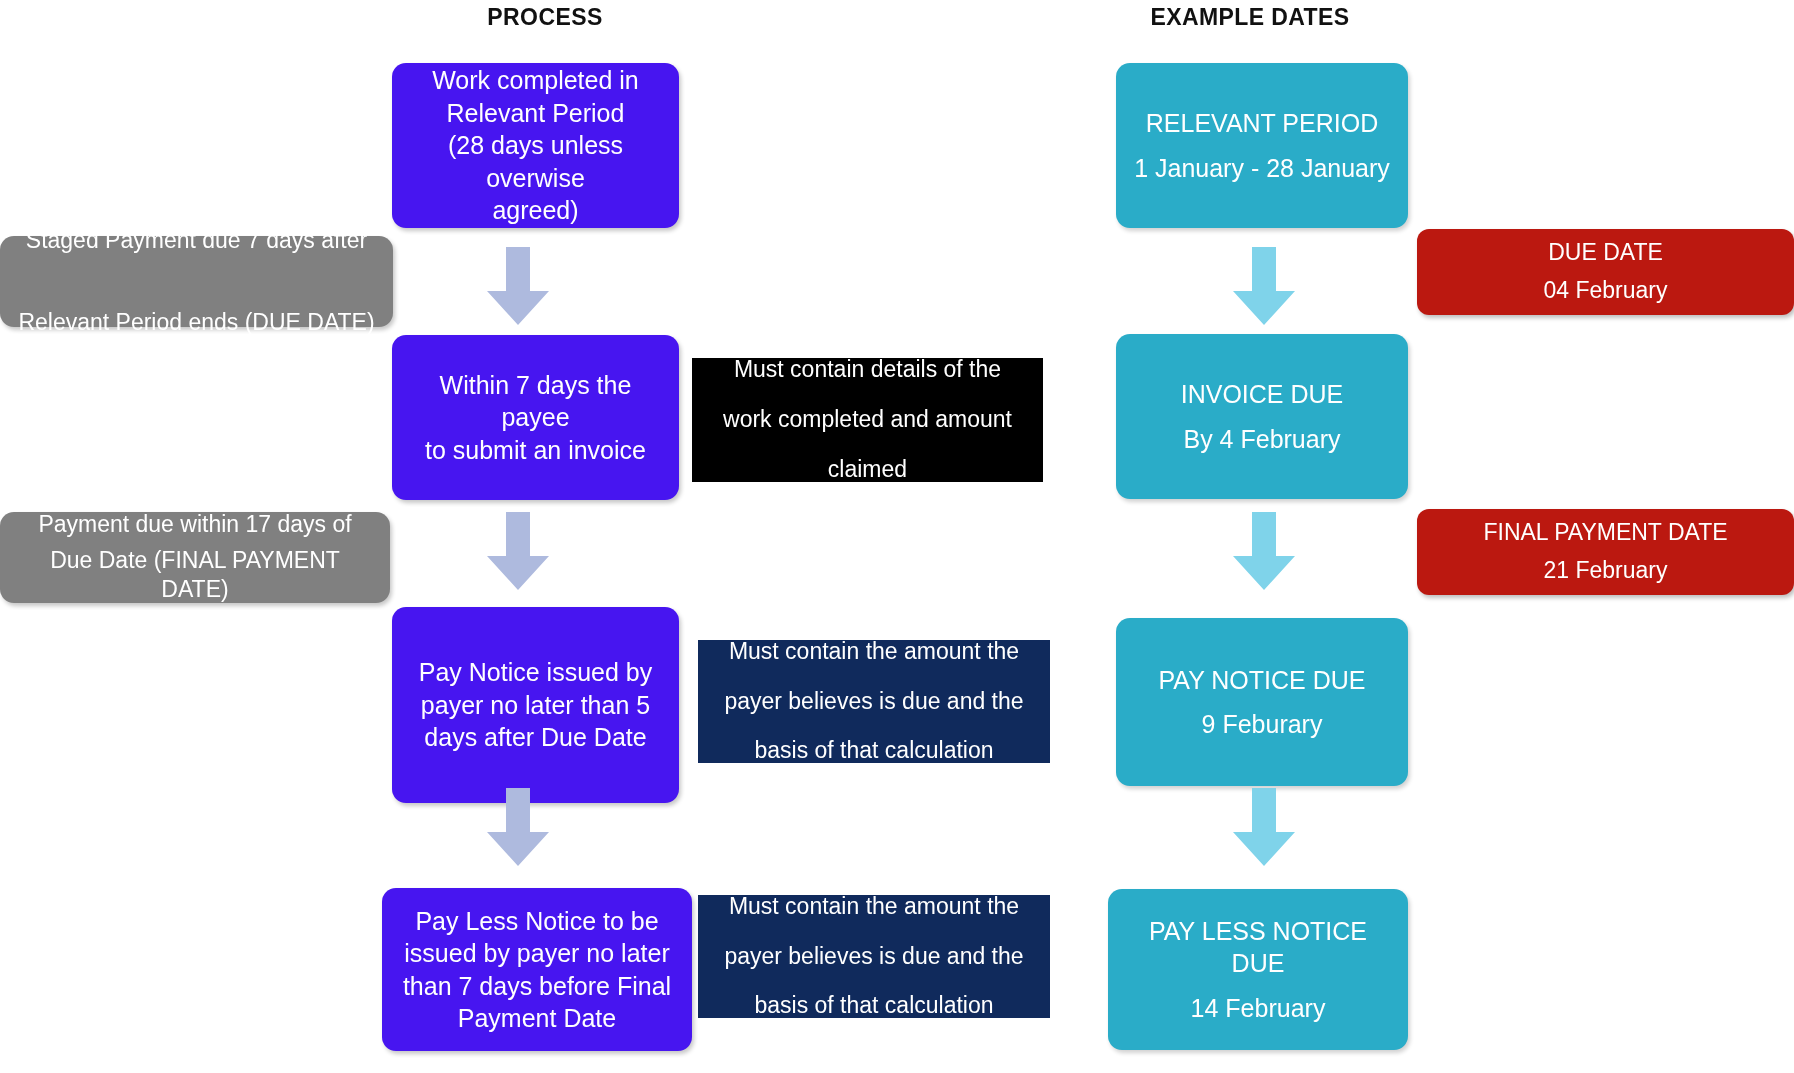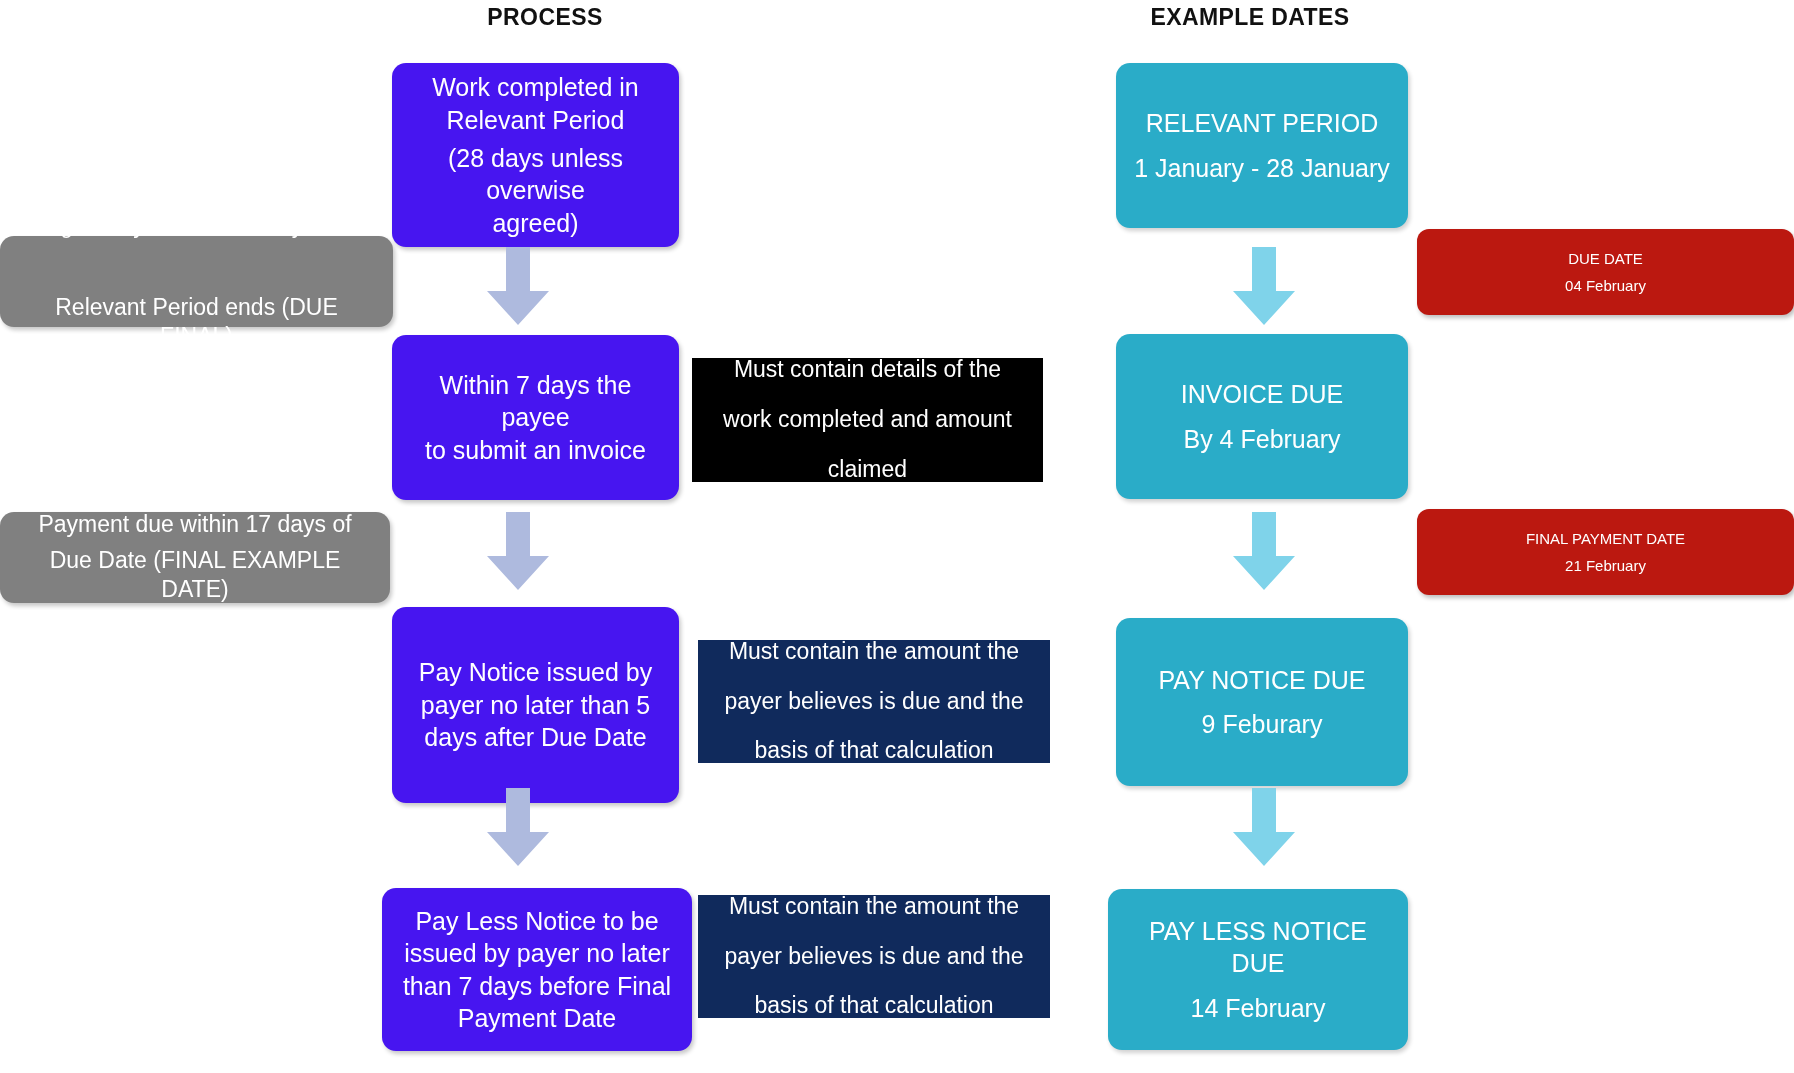--- a/index.html
+++ b/index.html
@@ -62,21 +62,21 @@
     font-size: 25px;
     padding: 8px 16px;
     box-shadow: 2px 3px 4px rgba(0,0,0,0.18);
   }
   .node.teal .ln + .ln { margin-top: 12px; }
 
   
   .node.red {
     background: #bb1810;
     border-radius: 12px;
-    font-size: 15px;
+    font-size: 23px;
     padding: 6px 14px;
     box-shadow: 2px 3px 4px rgba(0,0,0,0.25);
   }
   .node.red .ln + .ln { margin-top: 8px; }
 
   
   .node.grey {
     background: #808080;
     border-radius: 14px;
     font-size: 23px;
@@ -103,21 +103,21 @@
 </style>
 </head>
 <body>
 
 <div class="canvas">
 
   <div class="col-heading" style="left:395px; top:4px; width:300px;">PROCESS</div>
 
   <div class="col-heading" style="left:1090px; top:4px; width:320px;">EXAMPLE DATES</div>
 
-  <div class="node purple" style="left:392px; top:63px; width:287px; height:184px;">
+  <div class="node purple" style="left:392px; top:63px; width:287px; height:165px;">
     <span class="ln">Work completed in</span>
     <span class="ln">Relevant Period</span>
     <span class="para-gap"></span>
     <span class="ln">(28 days unless overwise</span>
     <span class="ln">agreed)</span>
   </div>
 
   <div class="arrow" style="left:487px; top:247px;">
     <svg width="62" height="78" viewBox="0 0 62 78">
       <polygon points="19,0 43,0 43,44 62,44 31,78 0,44 19,44" fill="#aebade"></polygon>
@@ -149,26 +149,26 @@
 
   <div class="node purple" style="left:382px; top:888px; width:310px; height:163px;">
     <span class="ln">Pay Less Notice to be</span>
     <span class="ln">issued by payer no later</span>
     <span class="ln">than 7 days before Final</span>
     <span class="ln">Payment Date</span>
   </div>
 
   <div class="node grey" style="left:0px; top:236px; width:393px; height:91px;gap:46px;">
     <span class="ln">Staged Payment due 7 days after</span>
-    <span class="ln">Relevant Period ends (DUE FINAL)</span>
+    <span class="ln">Relevant Period ends (DUE DATE)</span>
   </div>
 
   <div class="node grey" style="left:0px; top:512px; width:390px; height:91px;">
     <span class="ln">Payment due within 17 days of</span>
-    <span class="ln">Due Date (FINAL EXAMPLE DATE)</span>
+    <span class="ln">Due Date (FINAL PAYMENT DATE)</span>
   </div>
 
   <div class="node navy" style="left:692px; top:358px; width:351px; height:124px;">
     <span class="ln">Must contain details of the</span>
     <span class="ln">work completed and amount</span>
     <span class="ln">claimed</span>
   </div>
 
   <div class="node navy deep" style="left:698px; top:640px; width:352px; height:123px;">
     <span class="ln">Must contain the amount the</span>

